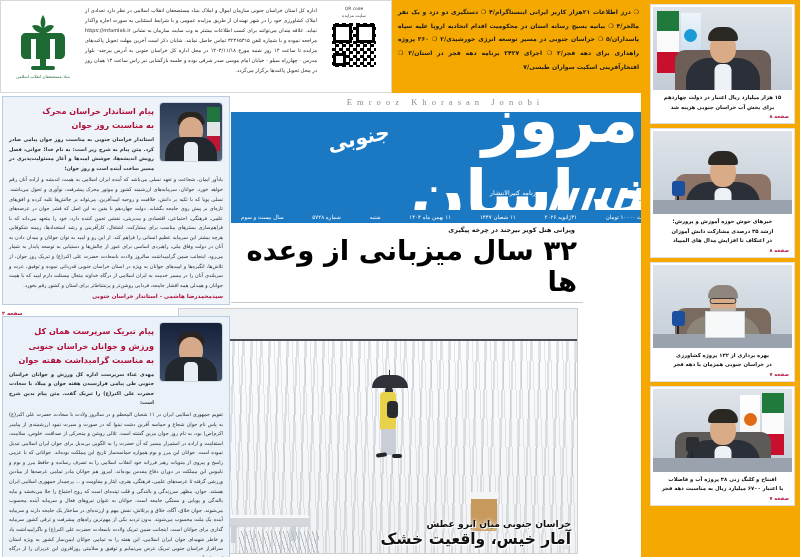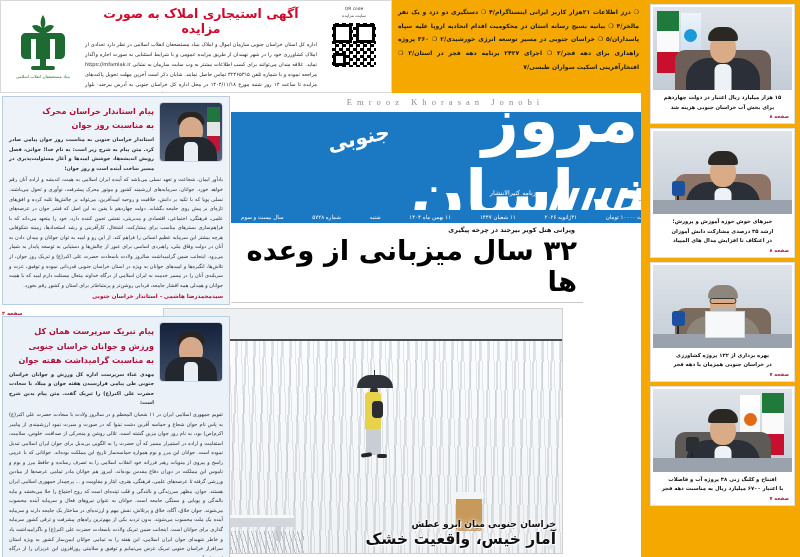--- a/index.html
+++ b/index.html
@@ -77,21 +77,21 @@
   .main-col { position: absolute; left: 231px; top: 224px; width: 352px; }
   .kicker { text-align: right; font-size: 6.4px; color: #111; padding: 2px 8px 1px 0; font-weight: bold; }
   .headline {
     text-align: right; font-size: 27.5px; font-weight: bold; color: #000;
     line-height: 1.12; padding: 0 6px 4px 0; letter-spacing: -.6px;
   }
   .hl-rule { height: 1px; background: #c9c9c9; margin: 1px 0 5px; }
 
   
   .main-photo {
-    position: relative; width: 400px; height: 246px; margin: 0 20px;
+    position: relative; width: 400px; height: 246px; margin: 0 5px;
     border: 1px solid #cfcfcf; overflow: hidden;
     background: linear-gradient(#e9eef2 0%, #f4f6f8 18%, #eceff2 100%);
   }
   .snow-far { position: absolute; left: 0; right: 0; top: 0; height: 30px; background: #eef1f4; }
   .snow-line { position: absolute; left: 0; right: 0; top: 30px; height: 2px; background: #4a4f55; }
   .snow-field {
     position: absolute; left: 0; right: 0; top: 32px; bottom: 0;
     background:
       repeating-linear-gradient(92deg, rgba(150,160,170,.30) 0 2px, rgba(255,255,255,0) 2px 9px),
       repeating-linear-gradient(88deg, rgba(120,130,140,.18) 0 1px, rgba(255,255,255,0) 1px 6px),
@@ -189,21 +189,20 @@
             <g fill="#1d6b33">
               <path d="M26 1c-3 5-3 9-1 13-3-3-7-4-10-2 2 4 5 6 8 7H9c-3 0-5 2-5 5v16c0 3 2 5 5 5h5V25h5v20h14V25h5v20h5c3 0 5-2 5-5V24c0-3-2-5-5-5H29c3-1 6-3 8-7-3-2-7-1-10 2 2-4 2-8-1-13z"></path>
               <rect x="23" y="44" width="6" height="10"></rect>
               <rect x="14" y="52" width="24" height="4" rx="2"></rect>
             </g>
           </svg>
         </div>
         <div class="bonyad-cap">بنیاد مستضعفان انقلاب اسلامی</div>
       </div>
       <div class="tb-text">
-        <div class="tb-title">آگهی استیجاری املاک به صورت مزایده</div>
         <div class="tb-body">اداره کل استان خراسان جنوبی سازمان اموال و املاک بنیاد مستضعفان انقلاب اسلامی در نظر دارد تعدادی از املاک کشاورزی خود را در شهر نهبندان از طریق مزایده عمومی و با شرایط استثنایی به صورت اجاره واگذار نماید. علاقه مندان می‌توانند برای کسب اطلاعات بیشتر به وب سایت سازمان به نشانی https://mfamlak.ir مراجعه نموده و با شماره تلفن ۳۲۴۶۵۳۱۵ تماس حاصل نمایند. شایان ذکر است آخرین مهلت تحویل پاکت‌های مزایده تا ساعت ۱۴ روز شنبه مورخ ۱۴۰۴/۱۱/۱۸ در محل اداره کل خراسان جنوبی به آدرس بیرجند- بلوار مدرس - چهارراه سیلو - خیابان امام موسی صدر شرقی بوده و جلسه بازگشایی نیز راس ساعت ۱۴ همان روز در محل تحویل پاکت‌ها برگزار می‌گردد.</div>
       </div>
       <div class="tb-qr">
         <div class="qr-lab">QR code</div>
         <div class="qr-lab">سایت مزایده</div>
         <div class="qr-box">
             <i class="qr-eye3"></i>
           </div>
       </div>
     </div>

